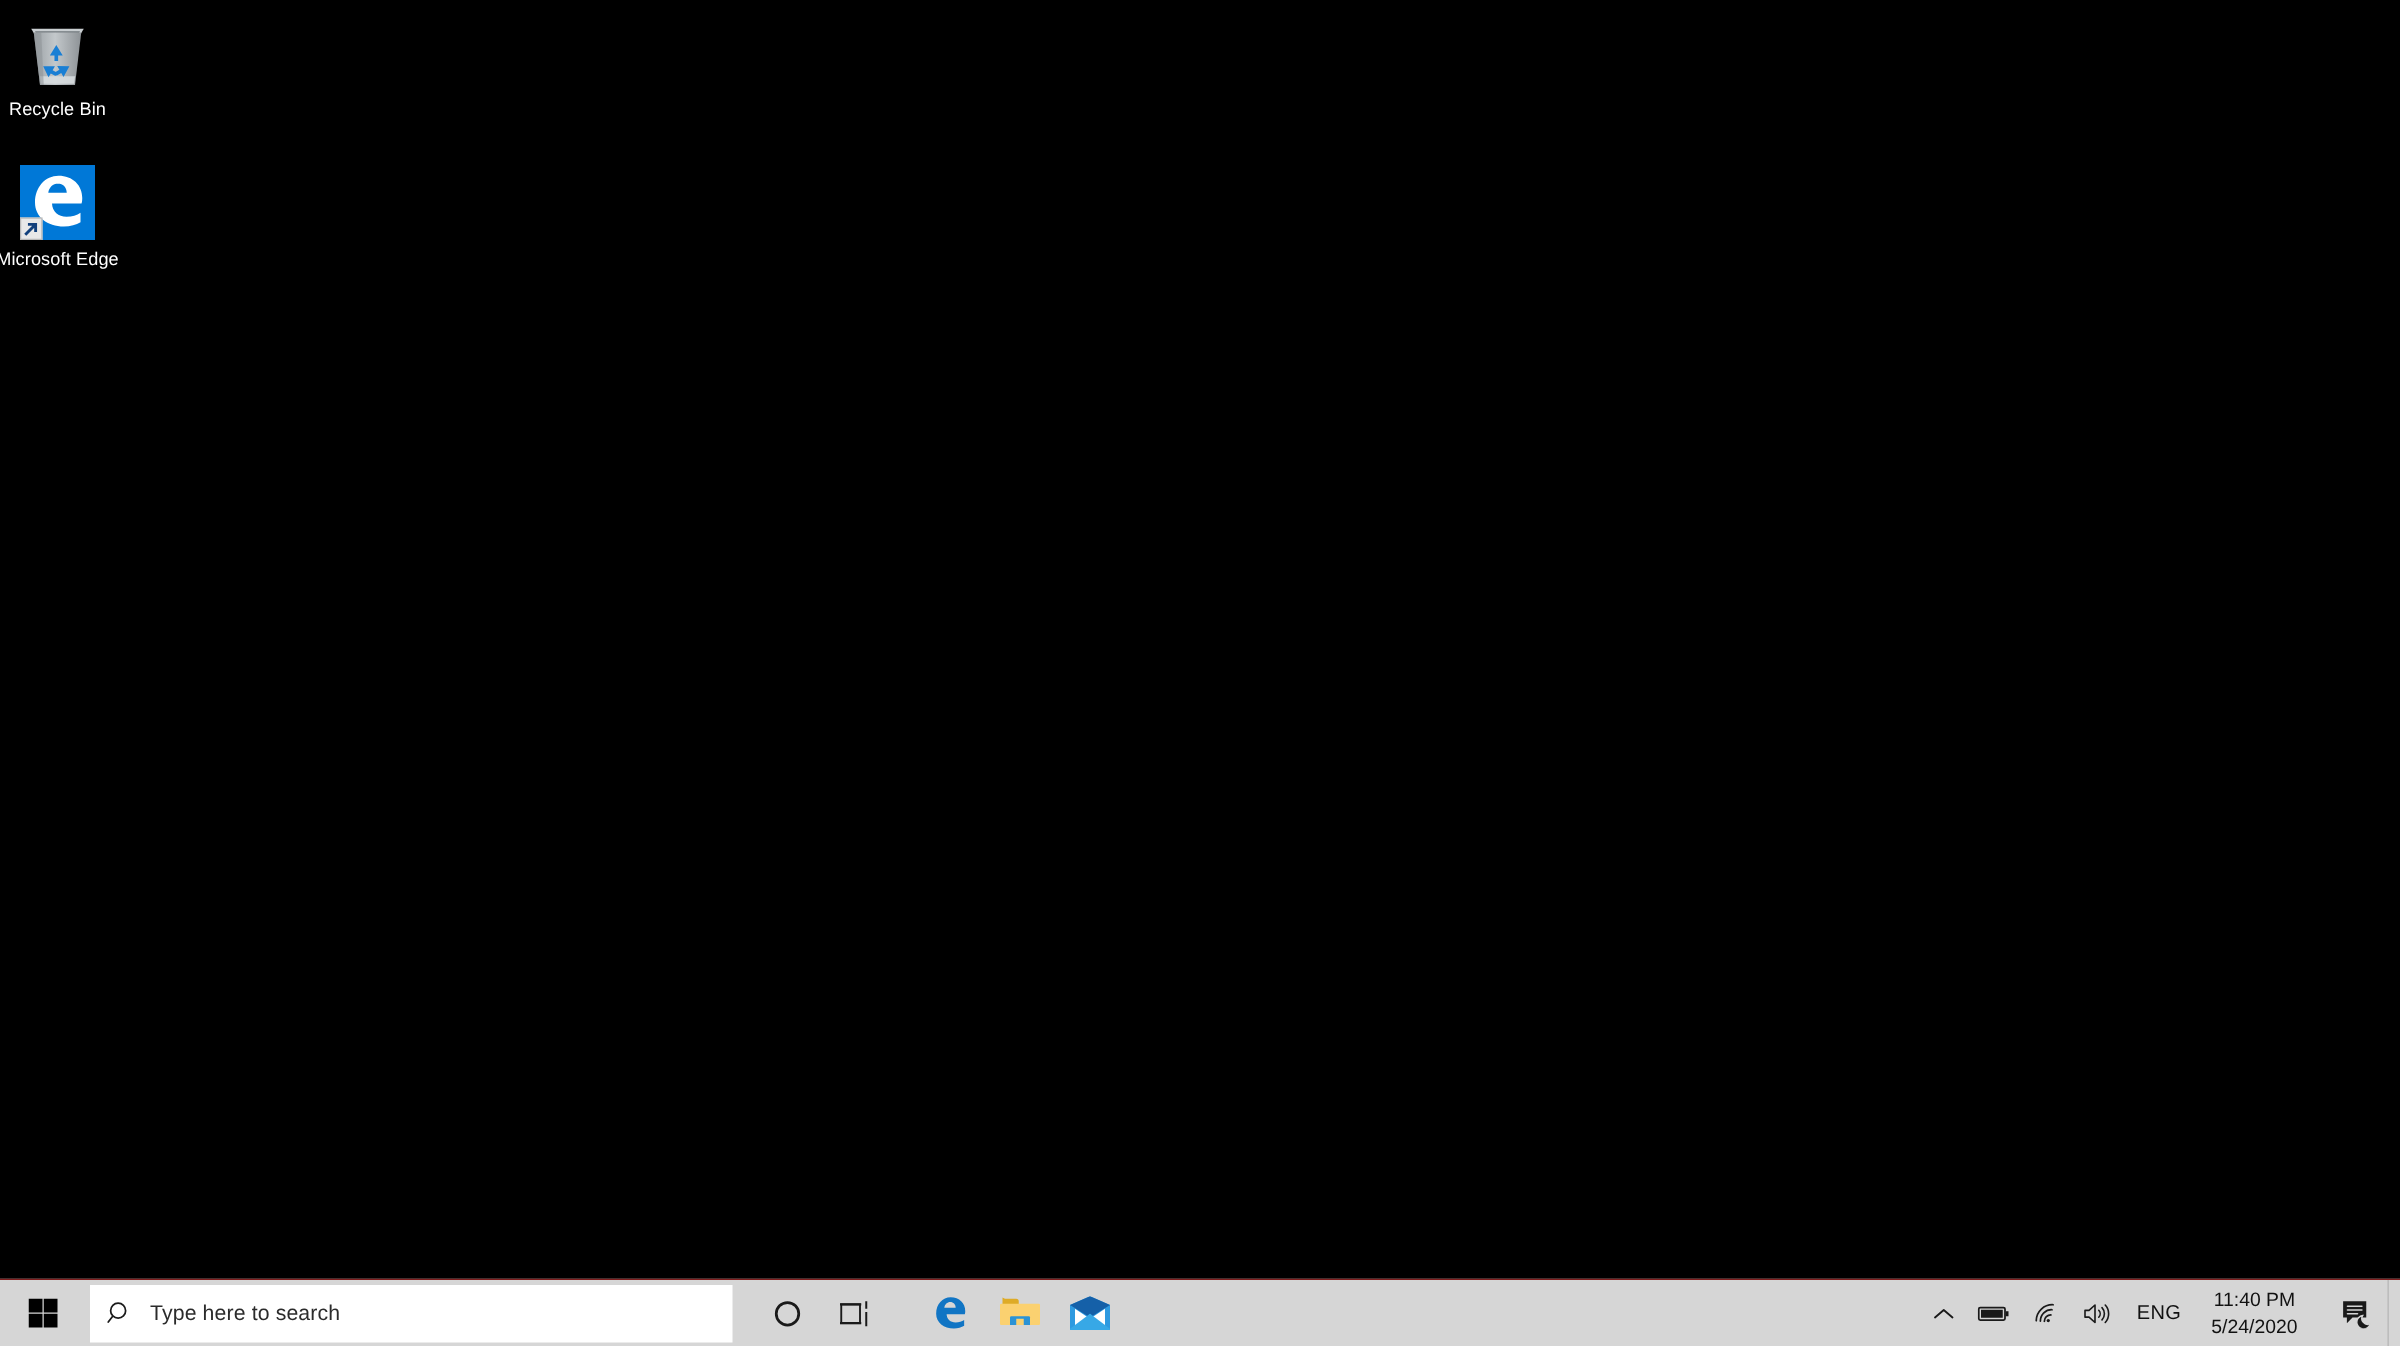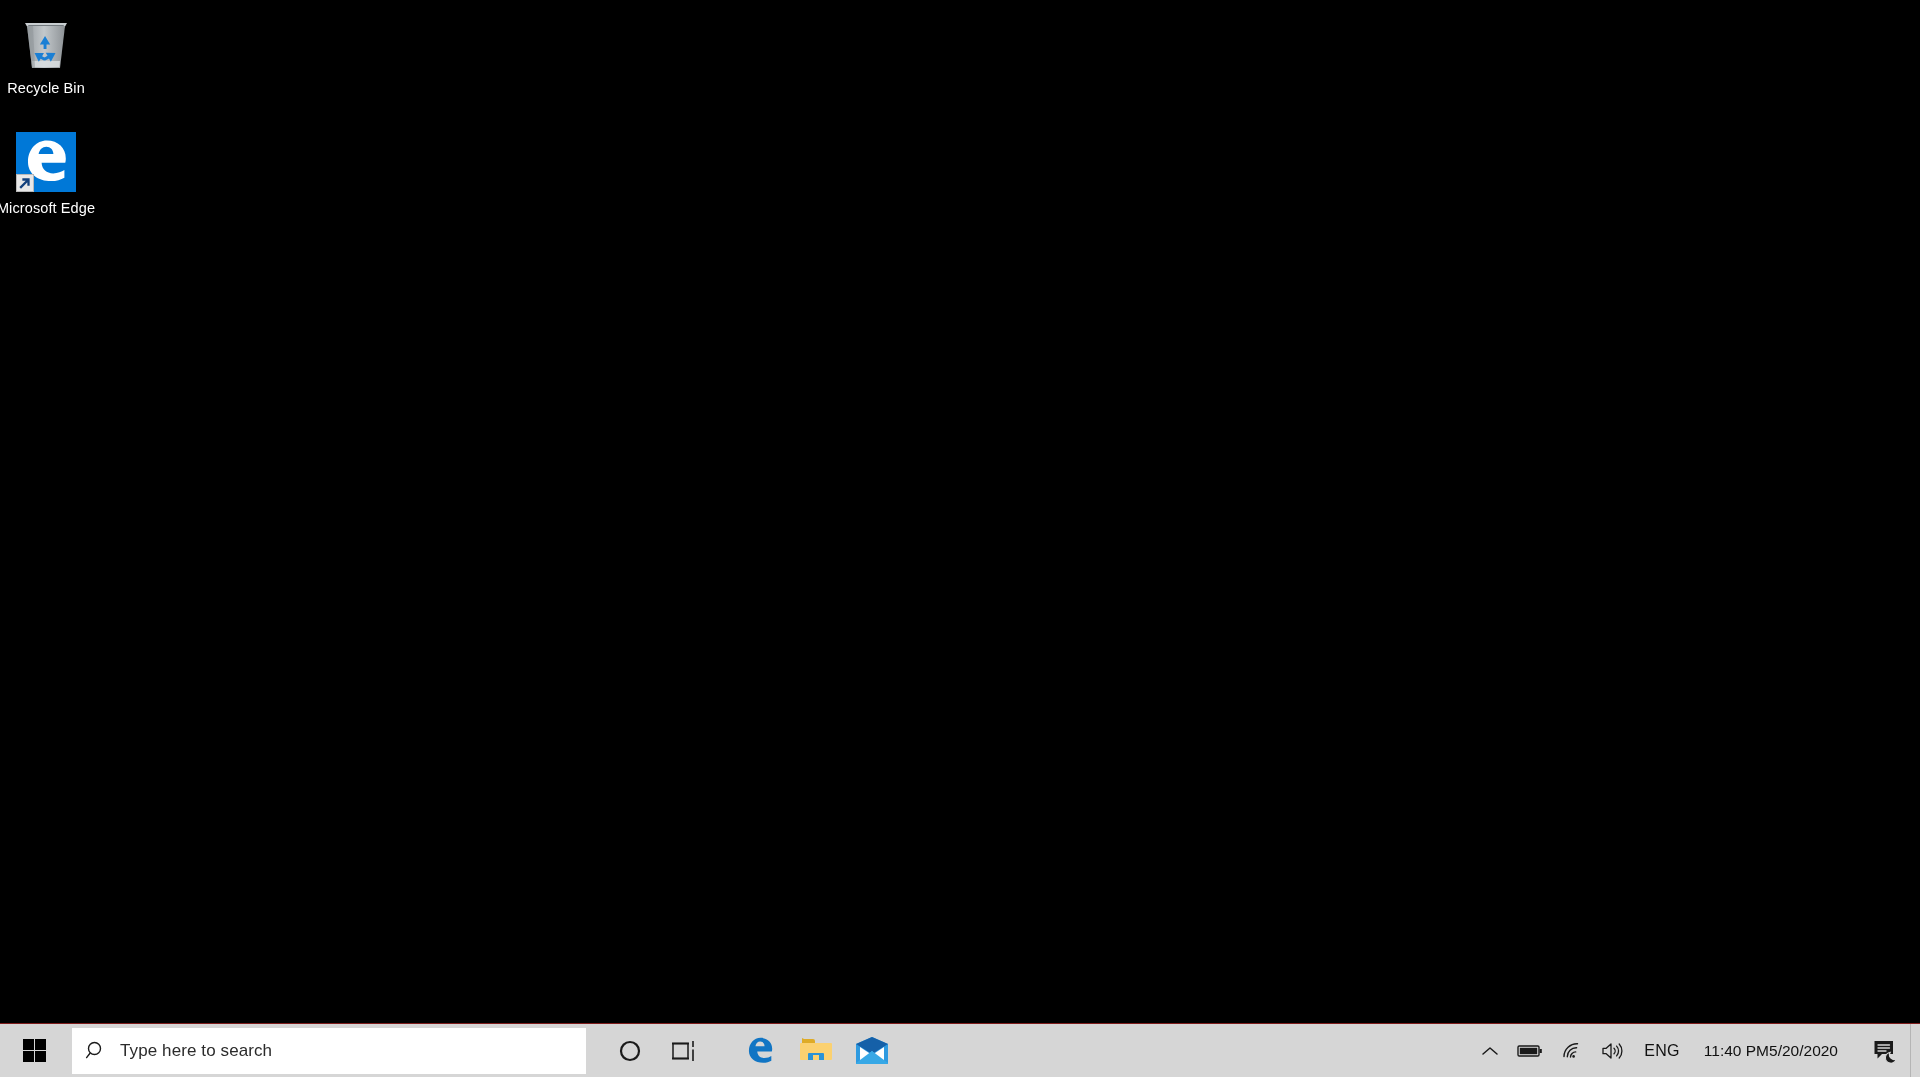--- a/index.html
+++ b/index.html
@@ -161,21 +161,21 @@
     padding: 0 9px;
   }
   #tray-lang {
     font-size: 16px;
     color: #111111;
     padding: 0 10px;
     letter-spacing: 0.3px;
   }
   #tray-clock {
     display: flex;
-    flex-direction: row;
+    flex-direction: column;
     align-items: center;
     justify-content: center;
     height: 54px;
     padding: 0 14px;
     line-height: 21px;
   }
   #tray-clock span {
     font-size: 15.5px;
     color: #111111;
     white-space: nowrap;
@@ -355,21 +355,21 @@
             <path d="M15.6 4.1 A7.2 7.2 0 0 1 15.6 13.9"></path>
             <path d="M18.2 2 A10.4 10.4 0 0 1 18.2 16"></path>
           </g>
         </svg>
       </div>
 
       <div class="tray-item" id="tray-lang">ENG</div>
 
       <div id="tray-clock">
         <span>11:40 PM</span>
-        <span>5/20/2020</span>
+        <span>5/24/2020</span>
       </div>
 
       <div id="action-center">
         <svg width="26" height="24" viewBox="0 0 26 24" xmlns="http://www.w3.org/2000/svg">
           <path d="M1.5 2 h18.5 v13 h-11 l-4.5 4.6 v-4.6 h-3 z" fill="#1a1a1a"></path>
           <g stroke="#d6d6d6" stroke-width="1.3" stroke-linecap="round">
             <line x1="5" y1="6" x2="16.5" y2="6"></line>
             <line x1="5" y1="9" x2="16.5" y2="9"></line>
             <line x1="5" y1="12" x2="13" y2="12"></line>
           </g>

